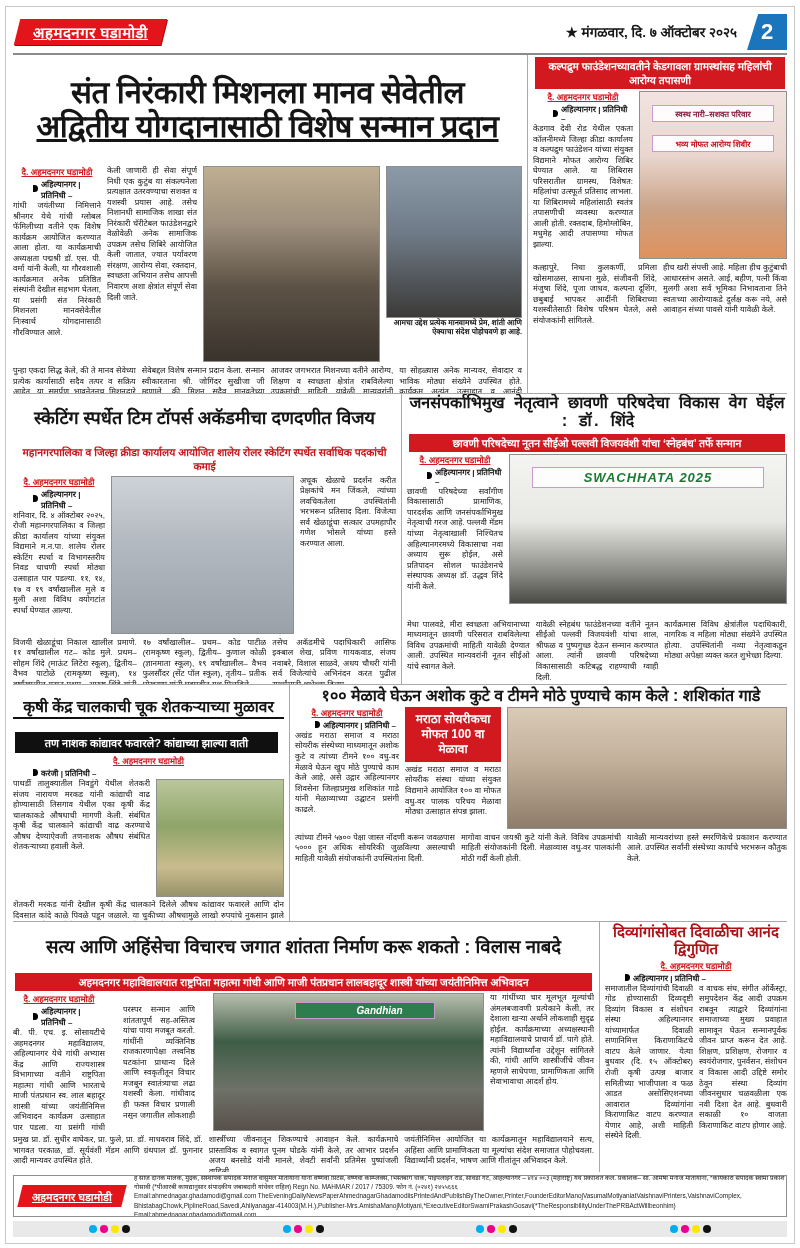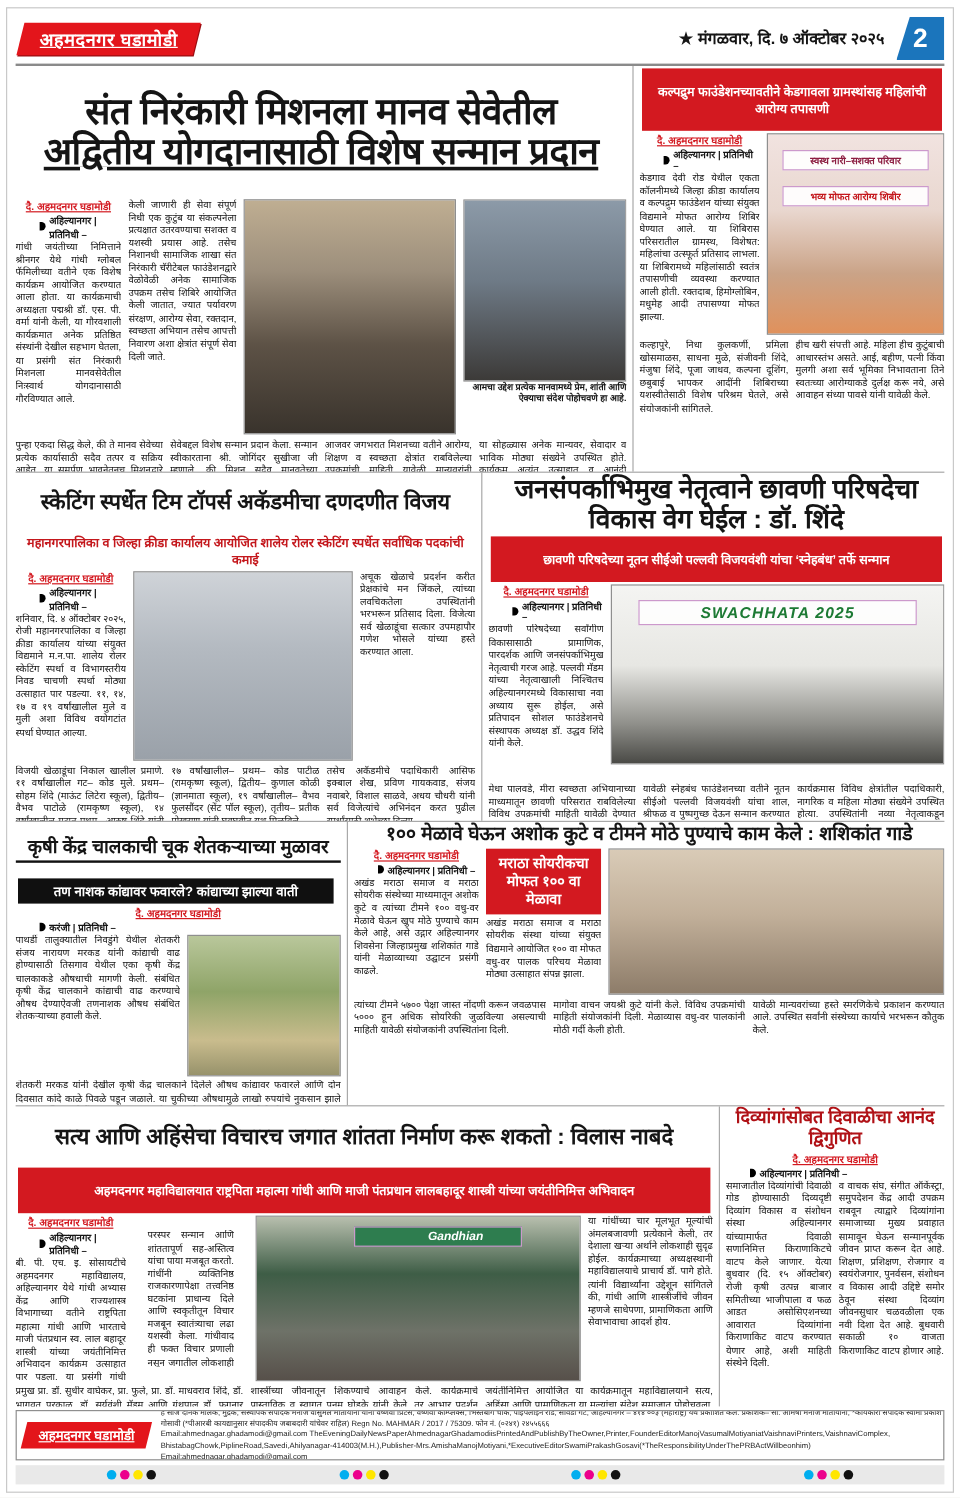--- a/index.html
+++ b/index.html
@@ -19,21 +19,21 @@
   
   .row{display:flex;box-sizing:border-box;}
   article{box-sizing:border-box;overflow:hidden;}
   .vline{border-left:1px solid #a9a9a9;}
   .hline{border-top:1px solid #a9a9a9;}
   .h-main{font-size:31px;font-weight:bold;line-height:1.12;text-align:center;letter-spacing:-.5px;}
   .h-main .u{text-decoration:underline;}
   .h-mid{font-size:18px;font-weight:bold;text-align:center;line-height:1.1;}
   .h-sm{font-size:15.5px;font-weight:bold;text-align:center;line-height:1.12;}
   .sub-red{color:#c4171c;font-weight:bold;font-size:10.5px;text-align:center;padding:1px 0;}
-  .sub-redbox{background:#d31920;color:#fff;font-weight:bold;font-size:10.5px;text-align:center;padding:12px 4px;margin:2px 2px;}
+  .sub-redbox{background:#d31920;color:#fff;font-weight:bold;font-size:10.5px;text-align:center;padding:2px 4px;margin:2px 2px;}
   .sub-blackbox{background:#101010;color:#fff;font-weight:bold;font-size:11px;text-align:center;padding:3px 4px;margin:2px 6px 2px 2px;}
   .byline{color:#d31920;font-weight:bold;font-size:8.5px;text-align:center;text-decoration:underline;}
   .dateline{font-size:8px;font-weight:bold;display:flex;align-items:center;gap:3px;margin:1px 0;padding-left:20px;}
   .dl-bullet{width:5px;height:7px;background:#000;border-radius:0 4px 4px 0;flex:0 0 auto;}
   .bt{font-size:8px;line-height:1.32;text-align:justify;overflow:hidden;}
   .cols{display:flex;gap:6px;overflow:hidden;}
   .cols>div{flex:1;overflow:hidden;}
 
   
   .ph{border:1px solid #8f8f8f;box-sizing:border-box;position:relative;overflow:hidden;}
@@ -150,21 +150,21 @@
           <p class="bt" style="margin:0;">अचूक खेळाचे प्रदर्शन करीत प्रेक्षकांचे मन जिंकले, त्यांच्या लवचिकतेला उपस्थितांनी भरभरून प्रतिसाद दिला. विजेत्या सर्व खेळाडूंचा सत्कार उपमहापौर गणेश भोसले यांच्या हस्ते करण्यात आला.</p>
         </div>
         <div class="cols" style="height:96px;margin-top:4px;">
           <div class="bt">विजयी खेळाडूंचा निकाल खालील प्रमाणे. ११ वर्षांखालील गट– कोड मुले. प्रथम– सोहम शिंदे (माऊंट लिटेरा स्कूल), द्वितीय– वैभव पाटोळे (रामकृष्ण स्कूल), १४ वर्षांखालील गटात प्रथम– आरुष शिंदे यांनी बाजी मारली.</div>
           <div class="bt">१७ वर्षांखालील– प्रथम– कोड पाटीळ (रामकृष्ण स्कूल), द्वितीय– कुणाल कोळी (ज्ञानमाता स्कूल), १९ वर्षांखालील– वैभव फुलसौंदर (सेंट पॉल स्कूल), तृतीय– प्रतीक पोखरणा यांनी घवघवीत यश मिळविले.</div>
           <div class="bt">तसेच अकॅडमीचे पदाधिकारी आसिफ इक्बाल शेख, प्रविण गायकवाड, संजय नवाबरे, विशाल साळवे, अधय चौधरी यांनी सर्व विजेत्यांचे अभिनंदन करत पुढील स्पर्धांसाठी शुभेच्छा दिल्या.</div>
         </div>
       </article>
       <div class="vline"></div>
       <article style="flex:1;padding-left:5px;">
-        <h2 class="h-sm" style="font-size:22px;margin:2px 0;">जनसंपर्काभिमुख नेतृत्वाने छावणी परिषदेचा विकास वेग घेईल : डॉ. शिंदे</h2>
+        <h2 class="h-sm" style="font-size:16px;margin:2px 0;font-family:Liberation Mono, monospace;">जनसंपर्काभिमुख नेतृत्वाने छावणी परिषदेचा विकास वेग घेईल : डॉ. शिंदे</h2>
         <div class="sub-redbox">छावणी परिषदेच्या नूतन सीईओ पल्लवी विजयवंशी यांचा ‘स्नेहबंध’ तर्फे सन्मान</div>
         <div style="display:grid;grid-template-columns:96px 1fr;gap:6px;height:150px;margin-top:2px;">
           <div style="overflow:hidden;">
             <div class="byline">दै. अहमदनगर घडामोडी</div>
             <div class="dateline">
                 <span class="dl-bullet"></span>
                 <span>अहिल्यानगर | प्रतिनिधी –</span>
               </div>
             <p class="bt" style="margin:0;">छावणी परिषदेच्या सर्वांगीण विकासासाठी प्रामाणिक, पारदर्शक आणि जनसंपर्काभिमुख नेतृत्वाची गरज आहे. पल्लवी मॅडम यांच्या नेतृत्वाखाली निश्चितच अहिल्यानगरमध्ये विकासाचा नवा अध्याय सुरू होईल, असे प्रतिपादन सोशल फाउंडेशनचे संस्थापक अध्यक्ष डॉ. उद्धव शिंदे यांनी केले.</p>
           </div>
@@ -203,21 +203,21 @@
         <div style="display:grid;grid-template-columns:104px 96px 1fr;gap:6px;height:122px;margin-top:2px;">
           <div style="overflow:hidden;">
             <div class="byline">दै. अहमदनगर घडामोडी</div>
             <div class="dateline">
                 <span class="dl-bullet"></span>
                 <span>अहिल्यानगर | प्रतिनिधी –</span>
               </div>
             <p class="bt" style="margin:0;">अखंड मराठा समाज व मराठा सोयरीक संस्थेच्या माध्यमातून अशोक कुटे व त्यांच्या टीमने १०० वधु-वर मेळावे घेऊन खुप मोठे पुण्याचे काम केले आहे, असे उद्गार अहिल्यानगर शिवसेना जिल्हाप्रमुख शशिकांत गाडे यांनी मेळाव्याच्या उद्घाटन प्रसंगी काढले.</p>
           </div>
           <div style="overflow:hidden;">
-            <div class="sub-redbox" style="margin:0 0 3px 0;font-size:12px;line-height:1.25;padding:5px 3px;">मराठा सोयरीकचा मोफत १०० वा मेळावा</div>
+            <div class="sub-redbox" style="margin:0 0 3px 0;font-size:12px;line-height:1.25;padding:5px 3px;">मराठा सोयरीकचा मोफत 100 वा मेळावा</div>
             <p class="bt" style="margin:0;">अखंड मराठा समाज व मराठा सोयरीक संस्था यांच्या संयुक्त विद्यमाने आयोजित १०० वा मोफत वधु-वर पालक परिचय मेळावा मोठ्या उत्साहात संपन्न झाला.</p>
           </div>
           <div class="ph ph-hall"></div>
         </div>
         <div class="cols" style="height:80px;margin-top:4px;">
           <div class="bt">त्यांच्या टीमने ५७०० पेक्षा जास्त नोंदणी करून जवळपास ५००० हून अधिक सोयरिकी जुळविल्या असल्याची माहिती यावेळी संयोजकांनी उपस्थितांना दिली.</div>
           <div class="bt">मागोवा वाचन जयश्री कुटे यांनी केले. विविध उपक्रमांची माहिती संयोजकांनी दिली. मेळाव्यास वधु-वर पालकांनी मोठी गर्दी केली होती.</div>
           <div class="bt">यावेळी मान्यवरांच्या हस्ते स्मरणिकेचे प्रकाशन करण्यात आले. उपस्थित सर्वांनी संस्थेच्या कार्याचे भरभरून कौतुक केले.</div>
         </div>
       </article>

